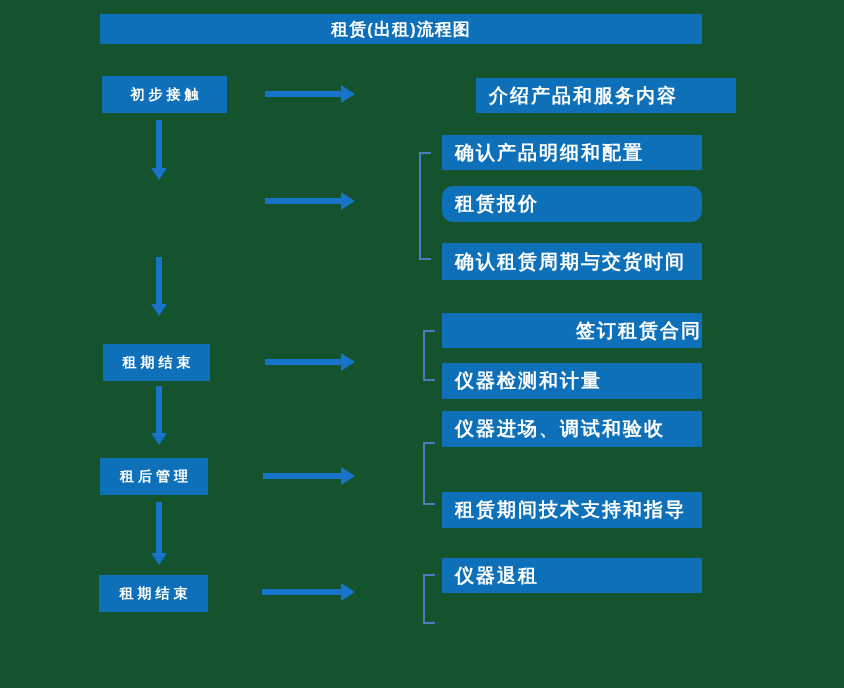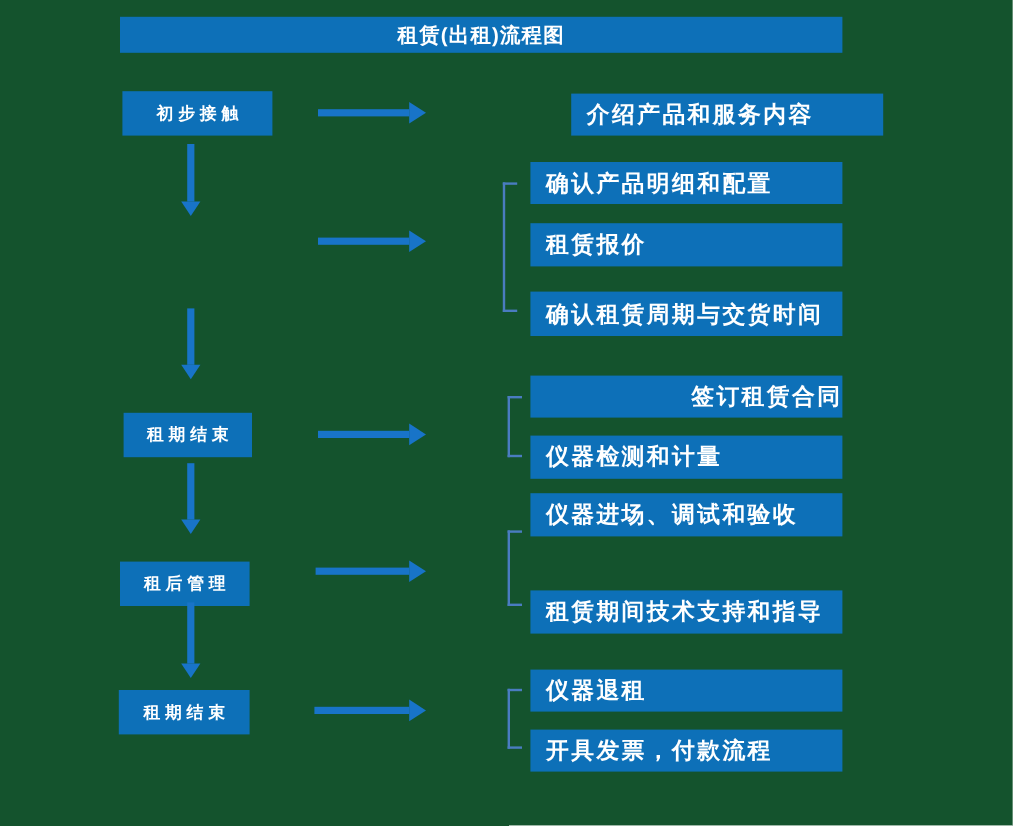--- a/index.html
+++ b/index.html
@@ -55,21 +55,21 @@
   <div class="bluebox title-bar">
     <span>租赁(出租)流程图</span>
   </div>
 
   <div class="bluebox step" style="left:102px;top:76px;width:125px;height:37px;">
     <span>初步接触</span>
   </div>
   <div class="bluebox step" style="left:103px;top:344px;width:107px;height:37px;">
     <span>租期结束</span>
   </div>
-  <div class="bluebox step" style="left:100px;top:468px;width:108px;height:37px;text-align:center;">
+  <div class="bluebox step" style="left:100px;top:458px;width:108px;height:37px;text-align:center;">
     <span>租后管理</span>
   </div>
   <div class="bluebox step" style="left:99px;top:575px;width:109px;height:37px;">
     <span>租期结束</span>
   </div>
 
   <div class="varrow" style="left:156px;top:120px;height:48px;"></div>
   <div class="varrow" style="left:156px;top:257px;height:47px;"></div>
   <div class="varrow" style="left:156px;top:386px;height:47px;"></div>
   <div class="varrow" style="left:156px;top:502px;height:51px;"></div>
@@ -85,21 +85,21 @@
   <div class="bracket" style="left:423px;top:442px;height:63px;"></div>
   <div class="bracket" style="left:423px;top:574px;height:50px;"></div>
 
   <div class="bluebox detail" style="top:78px;margin-left:34px;">
     <span>介绍产品和服务内容</span>
   </div>
 
   <div class="bluebox detail" style="top:135px;">
     <span>确认产品明细和配置</span>
   </div>
-  <div class="bluebox detail" style="top:186px;height:36px;">
+  <div class="bluebox detail" style="top:186px;height:36px;border-radius:11px;">
     <span>租赁报价</span>
   </div>
   <div class="bluebox detail" style="top:243px;height:37px;">
     <span>确认租赁周期与交货时间</span>
   </div>
 
   <div class="bluebox detail" style="top:313px;justify-content:flex-end;">
     <span>签订租赁合同</span>
   </div>
   <div class="bluebox detail" style="top:363px;height:36px;">
@@ -109,17 +109,14 @@
   <div class="bluebox detail" style="top:411px;height:36px;">
     <span>仪器进场、调试和验收</span>
   </div>
   <div class="bluebox detail" style="top:492px;height:36px;">
     <span>租赁期间技术支持和指导</span>
   </div>
 
   <div class="bluebox detail" style="top:558px;">
     <span>仪器退租</span>
   </div>
-  <div class="bluebox detail" style="top:608px;">
-    <span>开具发票，付款流程</span>
-  </div>
 
 </div>
 
 </body></html>

